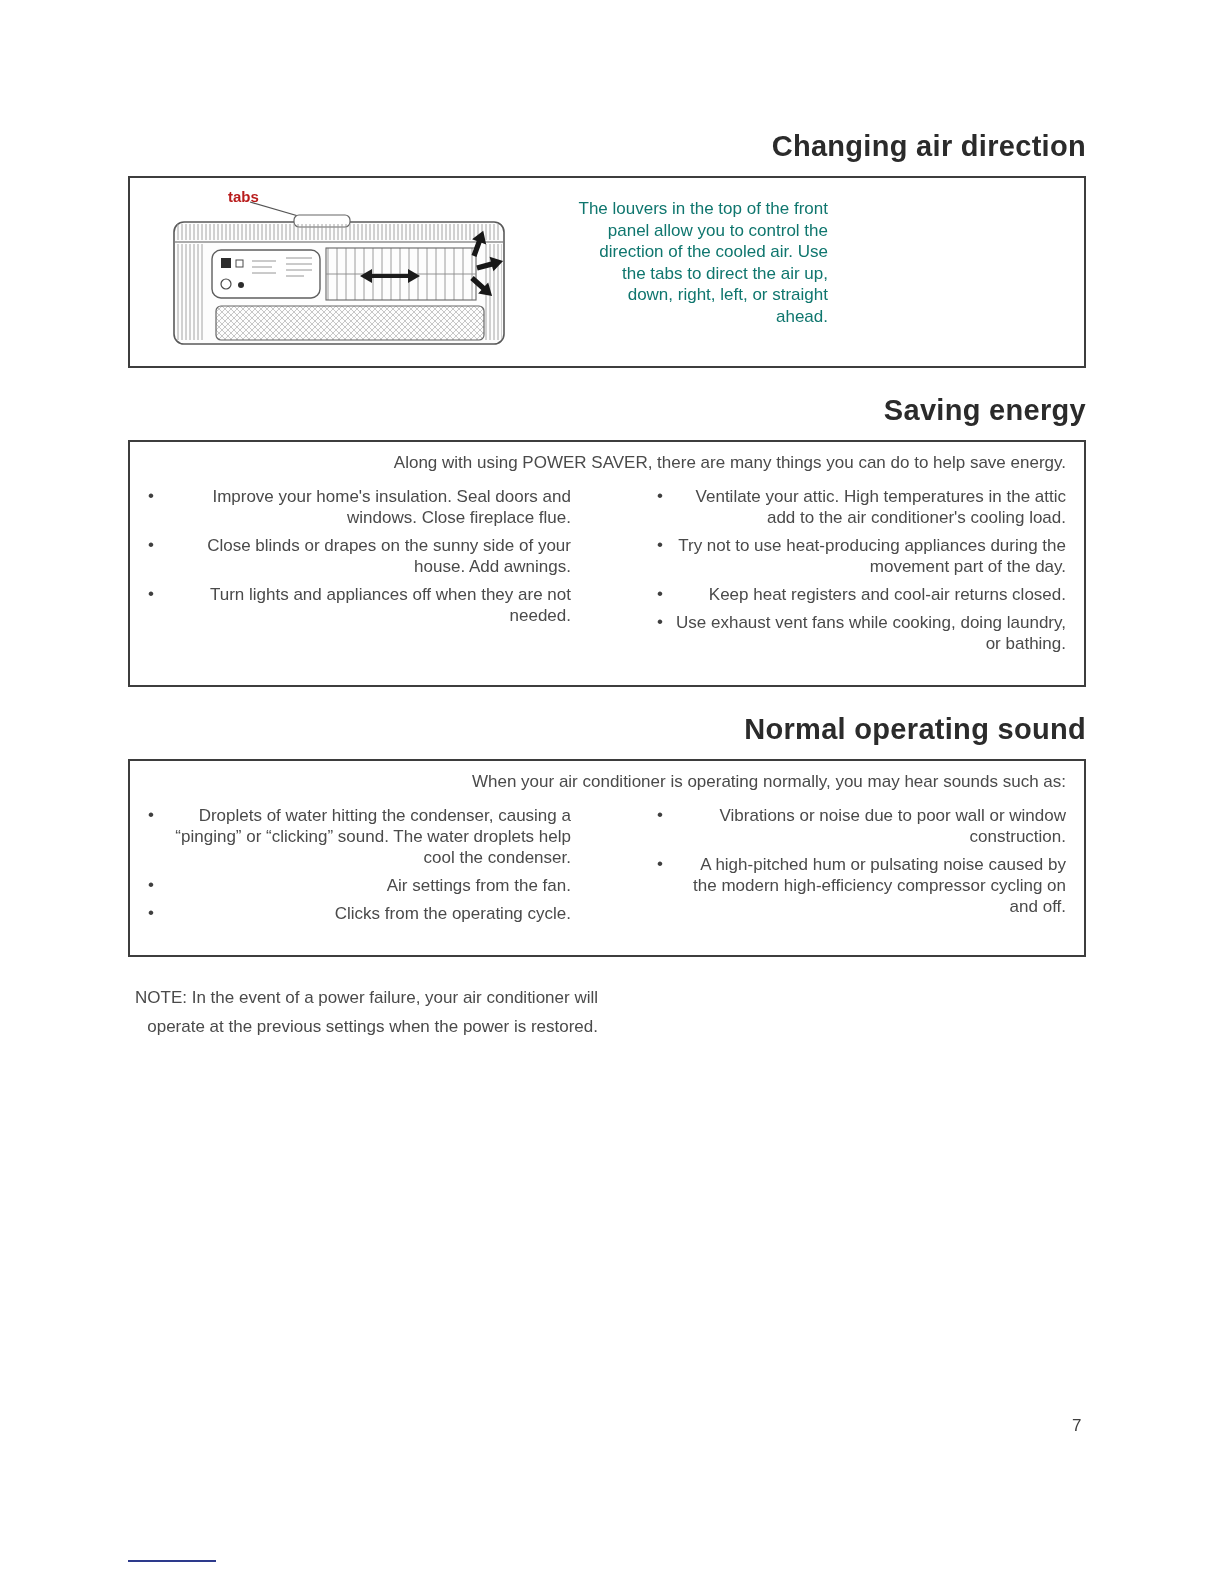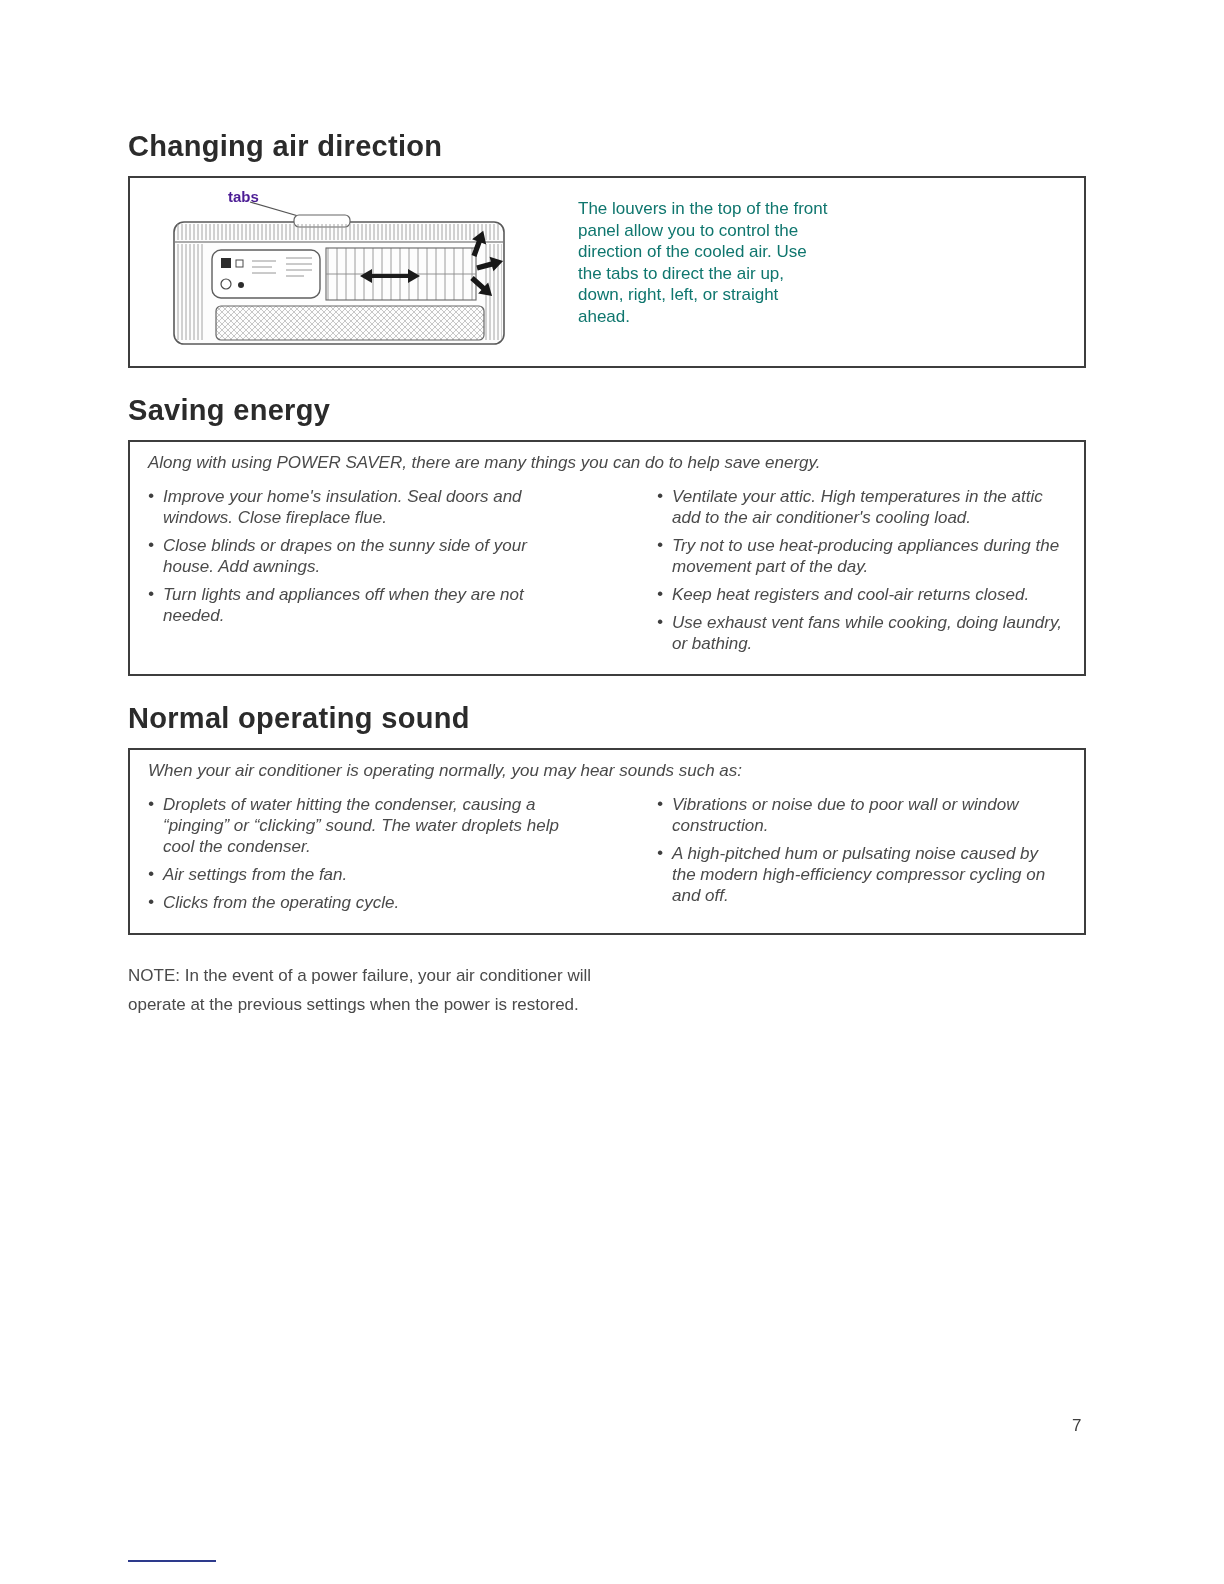--- a/index.html
+++ b/index.html
@@ -5,20 +5,21 @@
   * { margin: 0; padding: 0; box-sizing: border-box; }
   html, body { background: #ffffff; }
   .page {
     position: relative;
     width: 1224px;
     height: 1584px;
     background: #ffffff;
     font-family: "Liberation Sans", "DejaVu Sans", sans-serif;
     color: #474747;
     overflow: hidden;
+    text-align: right;
   }
   .content {
     position: absolute;
     left: 128px;
     top: 130px;
     width: 958px;
   }
   .sect-title {
     font-size: 29px;
     font-weight: bold;
@@ -41,32 +42,32 @@
     position: relative;
     width: 420px;
     flex-shrink: 0;
   }
   .fig-label {
     position: absolute;
     left: 84px;
     top: 2px;
     font-size: 15px;
     font-weight: bold;
-    color: #4c1d95;
+    color: #b91c1c;
   }
   .ac-svg { margin-top: 12px; display: block; }
   .fig-caption {
     width: 250px;
     margin-left: 14px;
     margin-top: 12px;
     font-size: 17px;
     line-height: 21.5px;
     color: #0f766e;
   }
-  .box-text { padding: 10px 18px 13px 18px; font-style: italic; }
+  .box-text { padding: 10px 18px 24px 18px; }
   .intro {
     font-size: 17px;
     line-height: 21px;
     color: #4a4a4a;
     margin-bottom: 13px;
   }
   .cols { display: flex; gap: 44px; }
   .bullets { list-style: none; }
   .bullets.left-col  { width: 455px; margin-right: 42px; }
   .bullets.right-col { width: 440px; }

